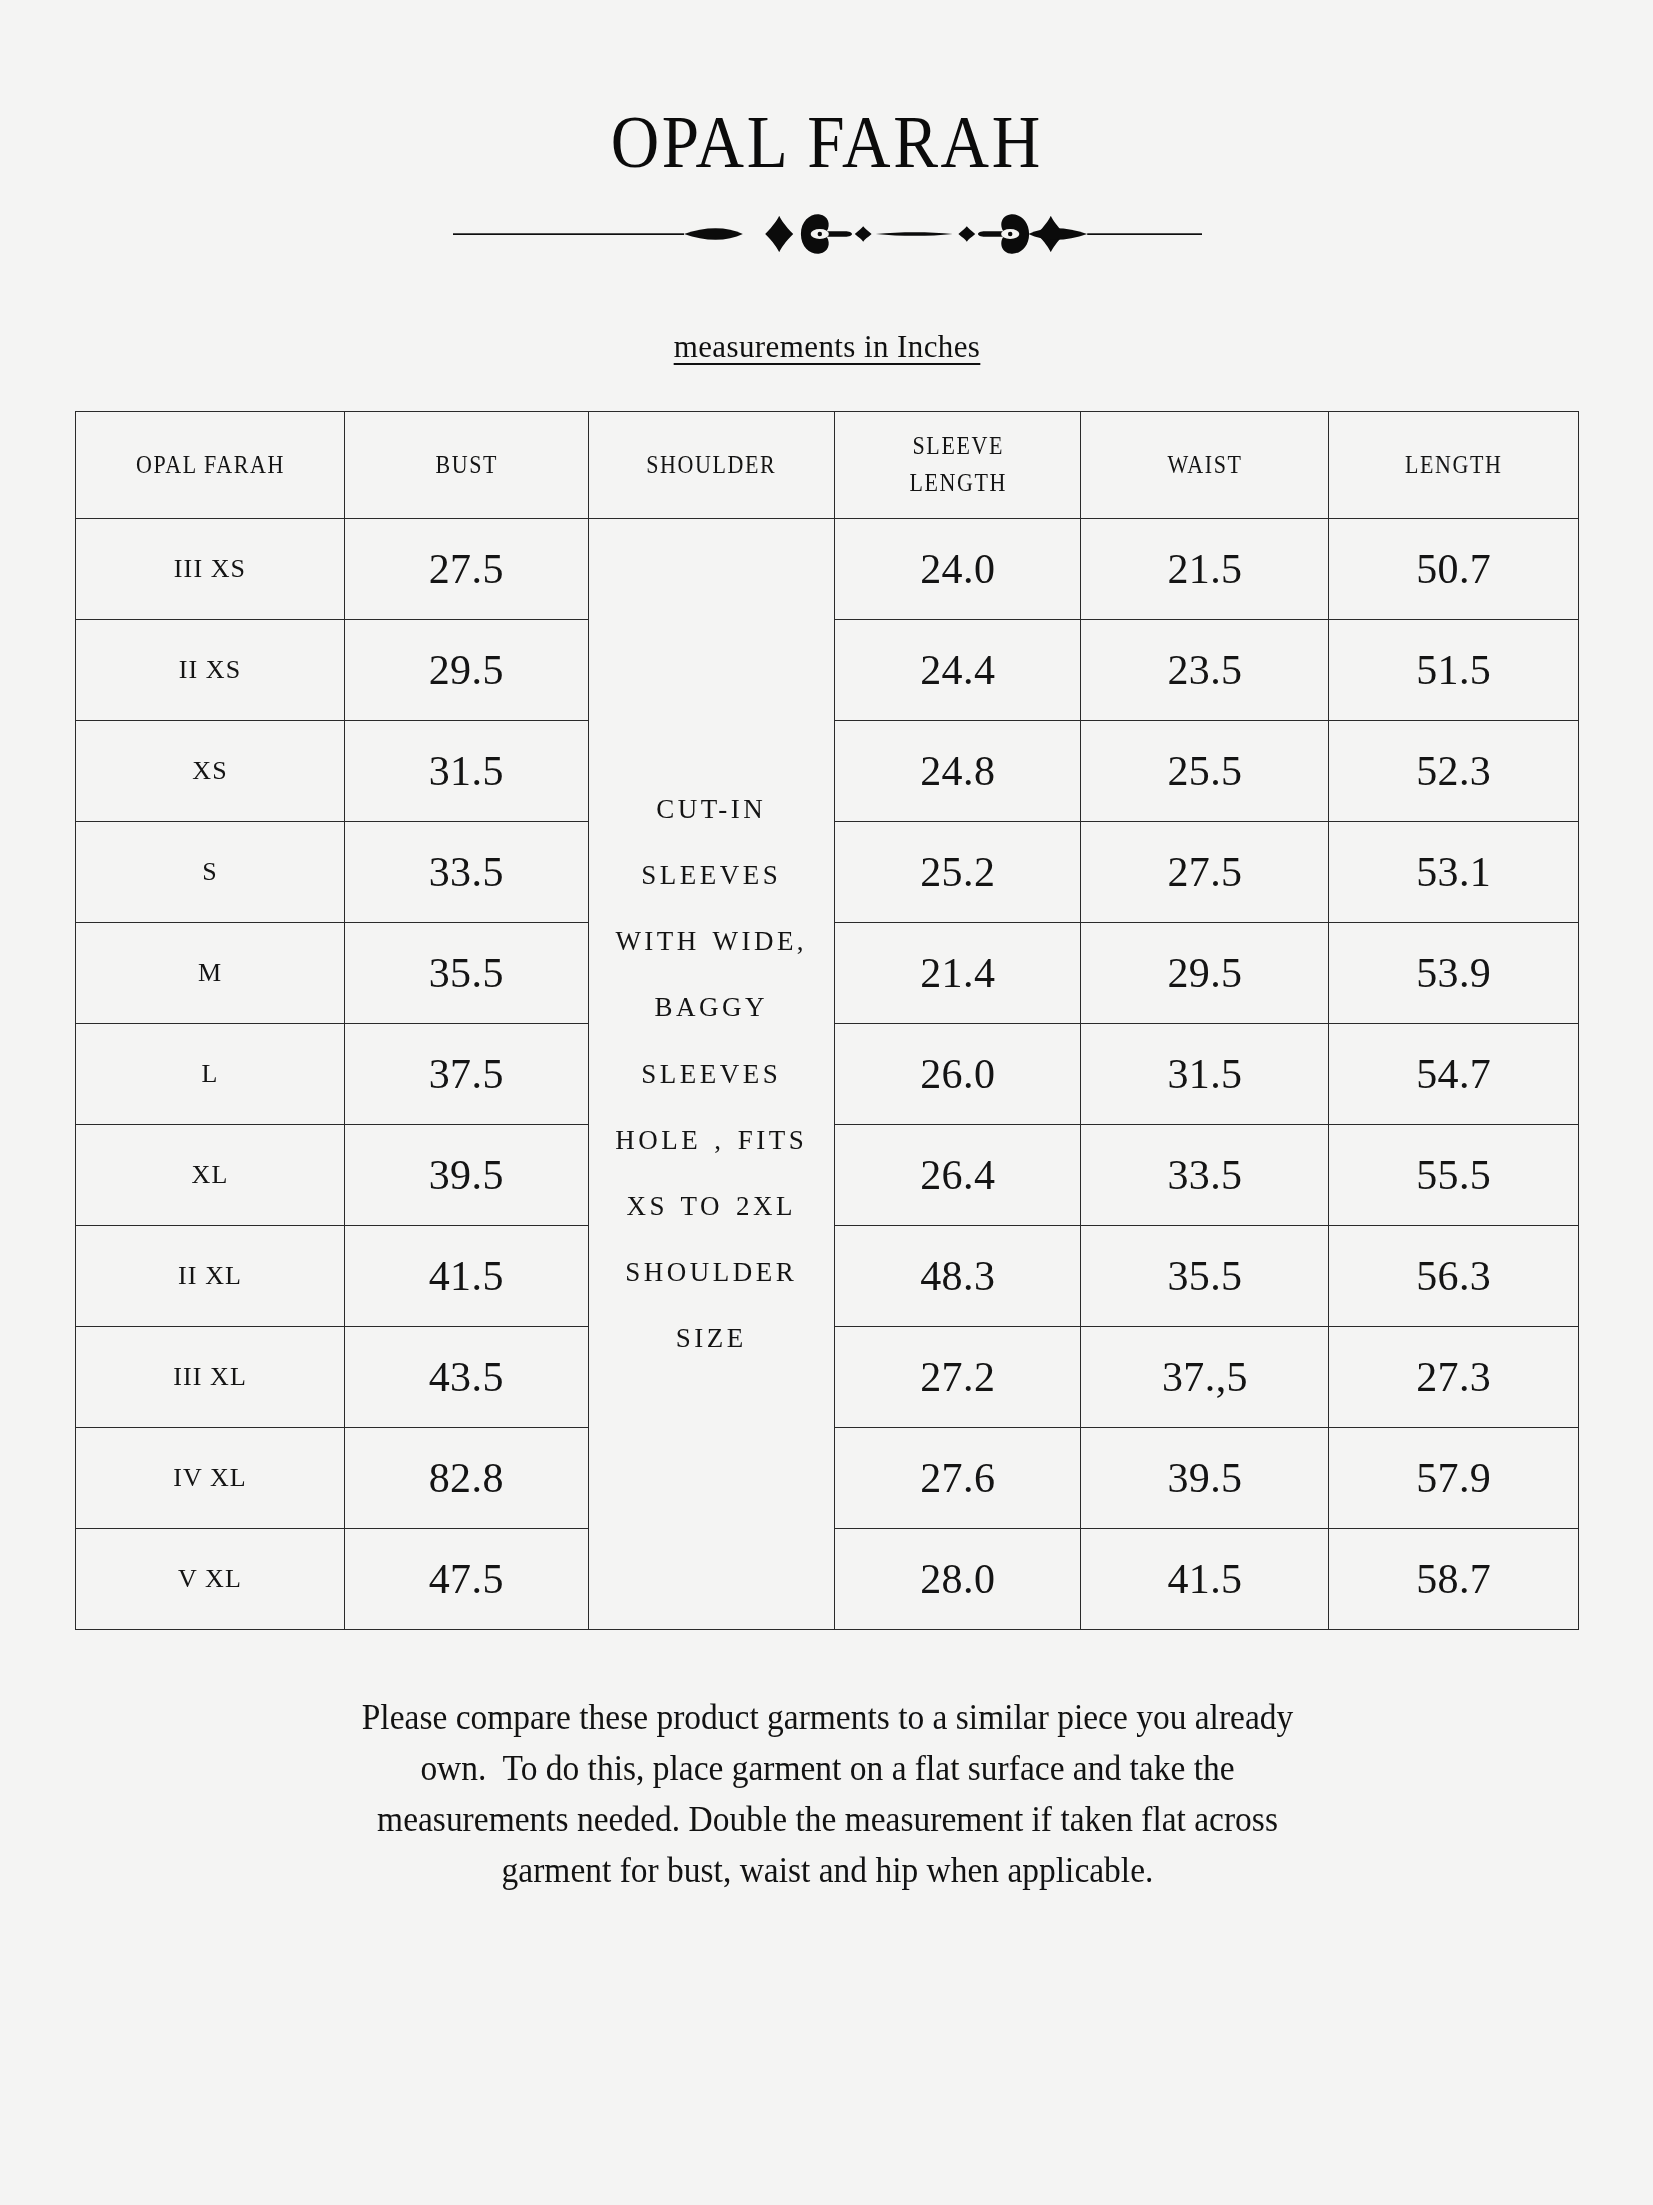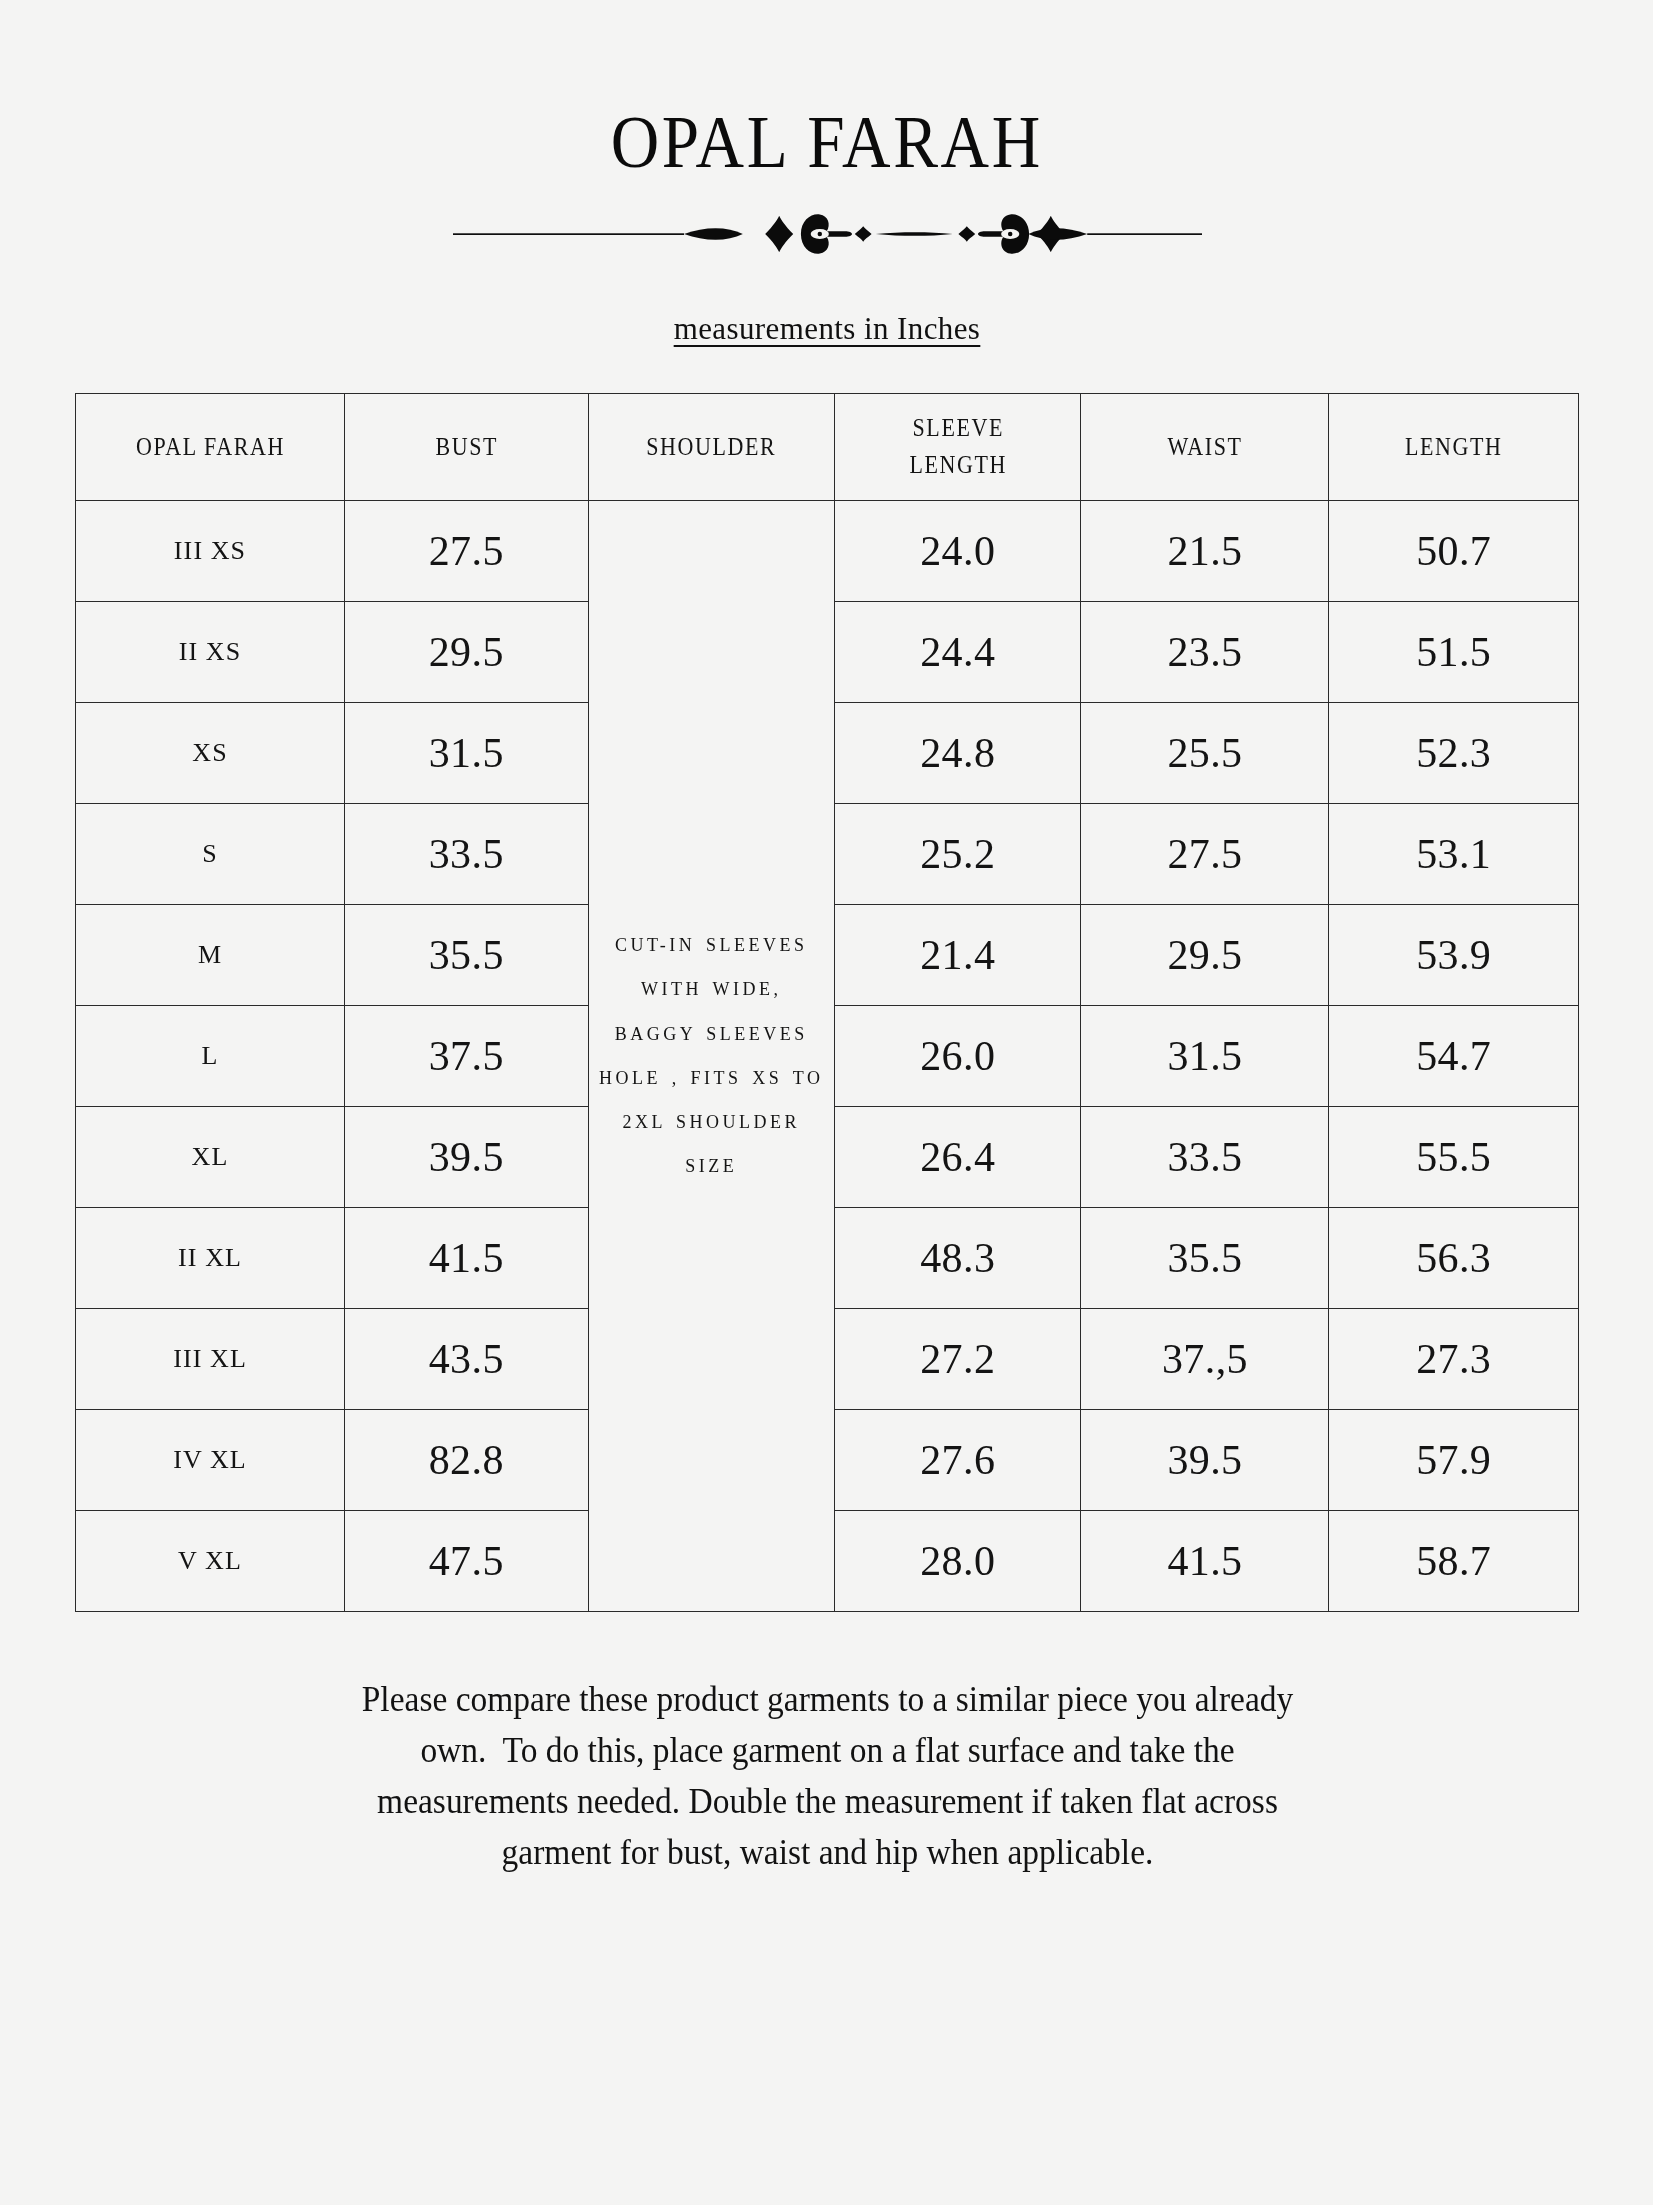--- a/index.html
+++ b/index.html
@@ -42,21 +42,21 @@
     margin-top: 31px;
     width: 749px;
     height: 45px;
     display: flex;
     align-items: center;
     justify-content: center;
   }
   .ornament svg { display: block; }
 
   .subtitle {
-    margin-top: 56px;
+    margin-top: 74px;
     font-size: 31px;
     font-weight: 400;
     letter-spacing: 0.4px;
     text-decoration: underline;
     text-underline-offset: 6.3px;
     text-decoration-thickness: 1.8px;
     color: #101010;
   }
 
   
@@ -93,21 +93,21 @@
     font-size: 26px;
     letter-spacing: 1.1px;
     font-weight: 400;
   }
   td.num-cell {
     font-size: 42px;
     letter-spacing: 0.4px;
     font-weight: 400;
   }
   td.shoulder-merged {
-    font-size: 18px;
+    font-size: 27px;
     letter-spacing: 3.5px;
     line-height: 2.45;
     padding: 9px 7px;
     word-spacing: 2.8px;
   }
 
   
   col.c-size     { width: 17.9%; }
   col.c-bust     { width: 16.2%; }
   col.c-shoulder { width: 16.4%; }

